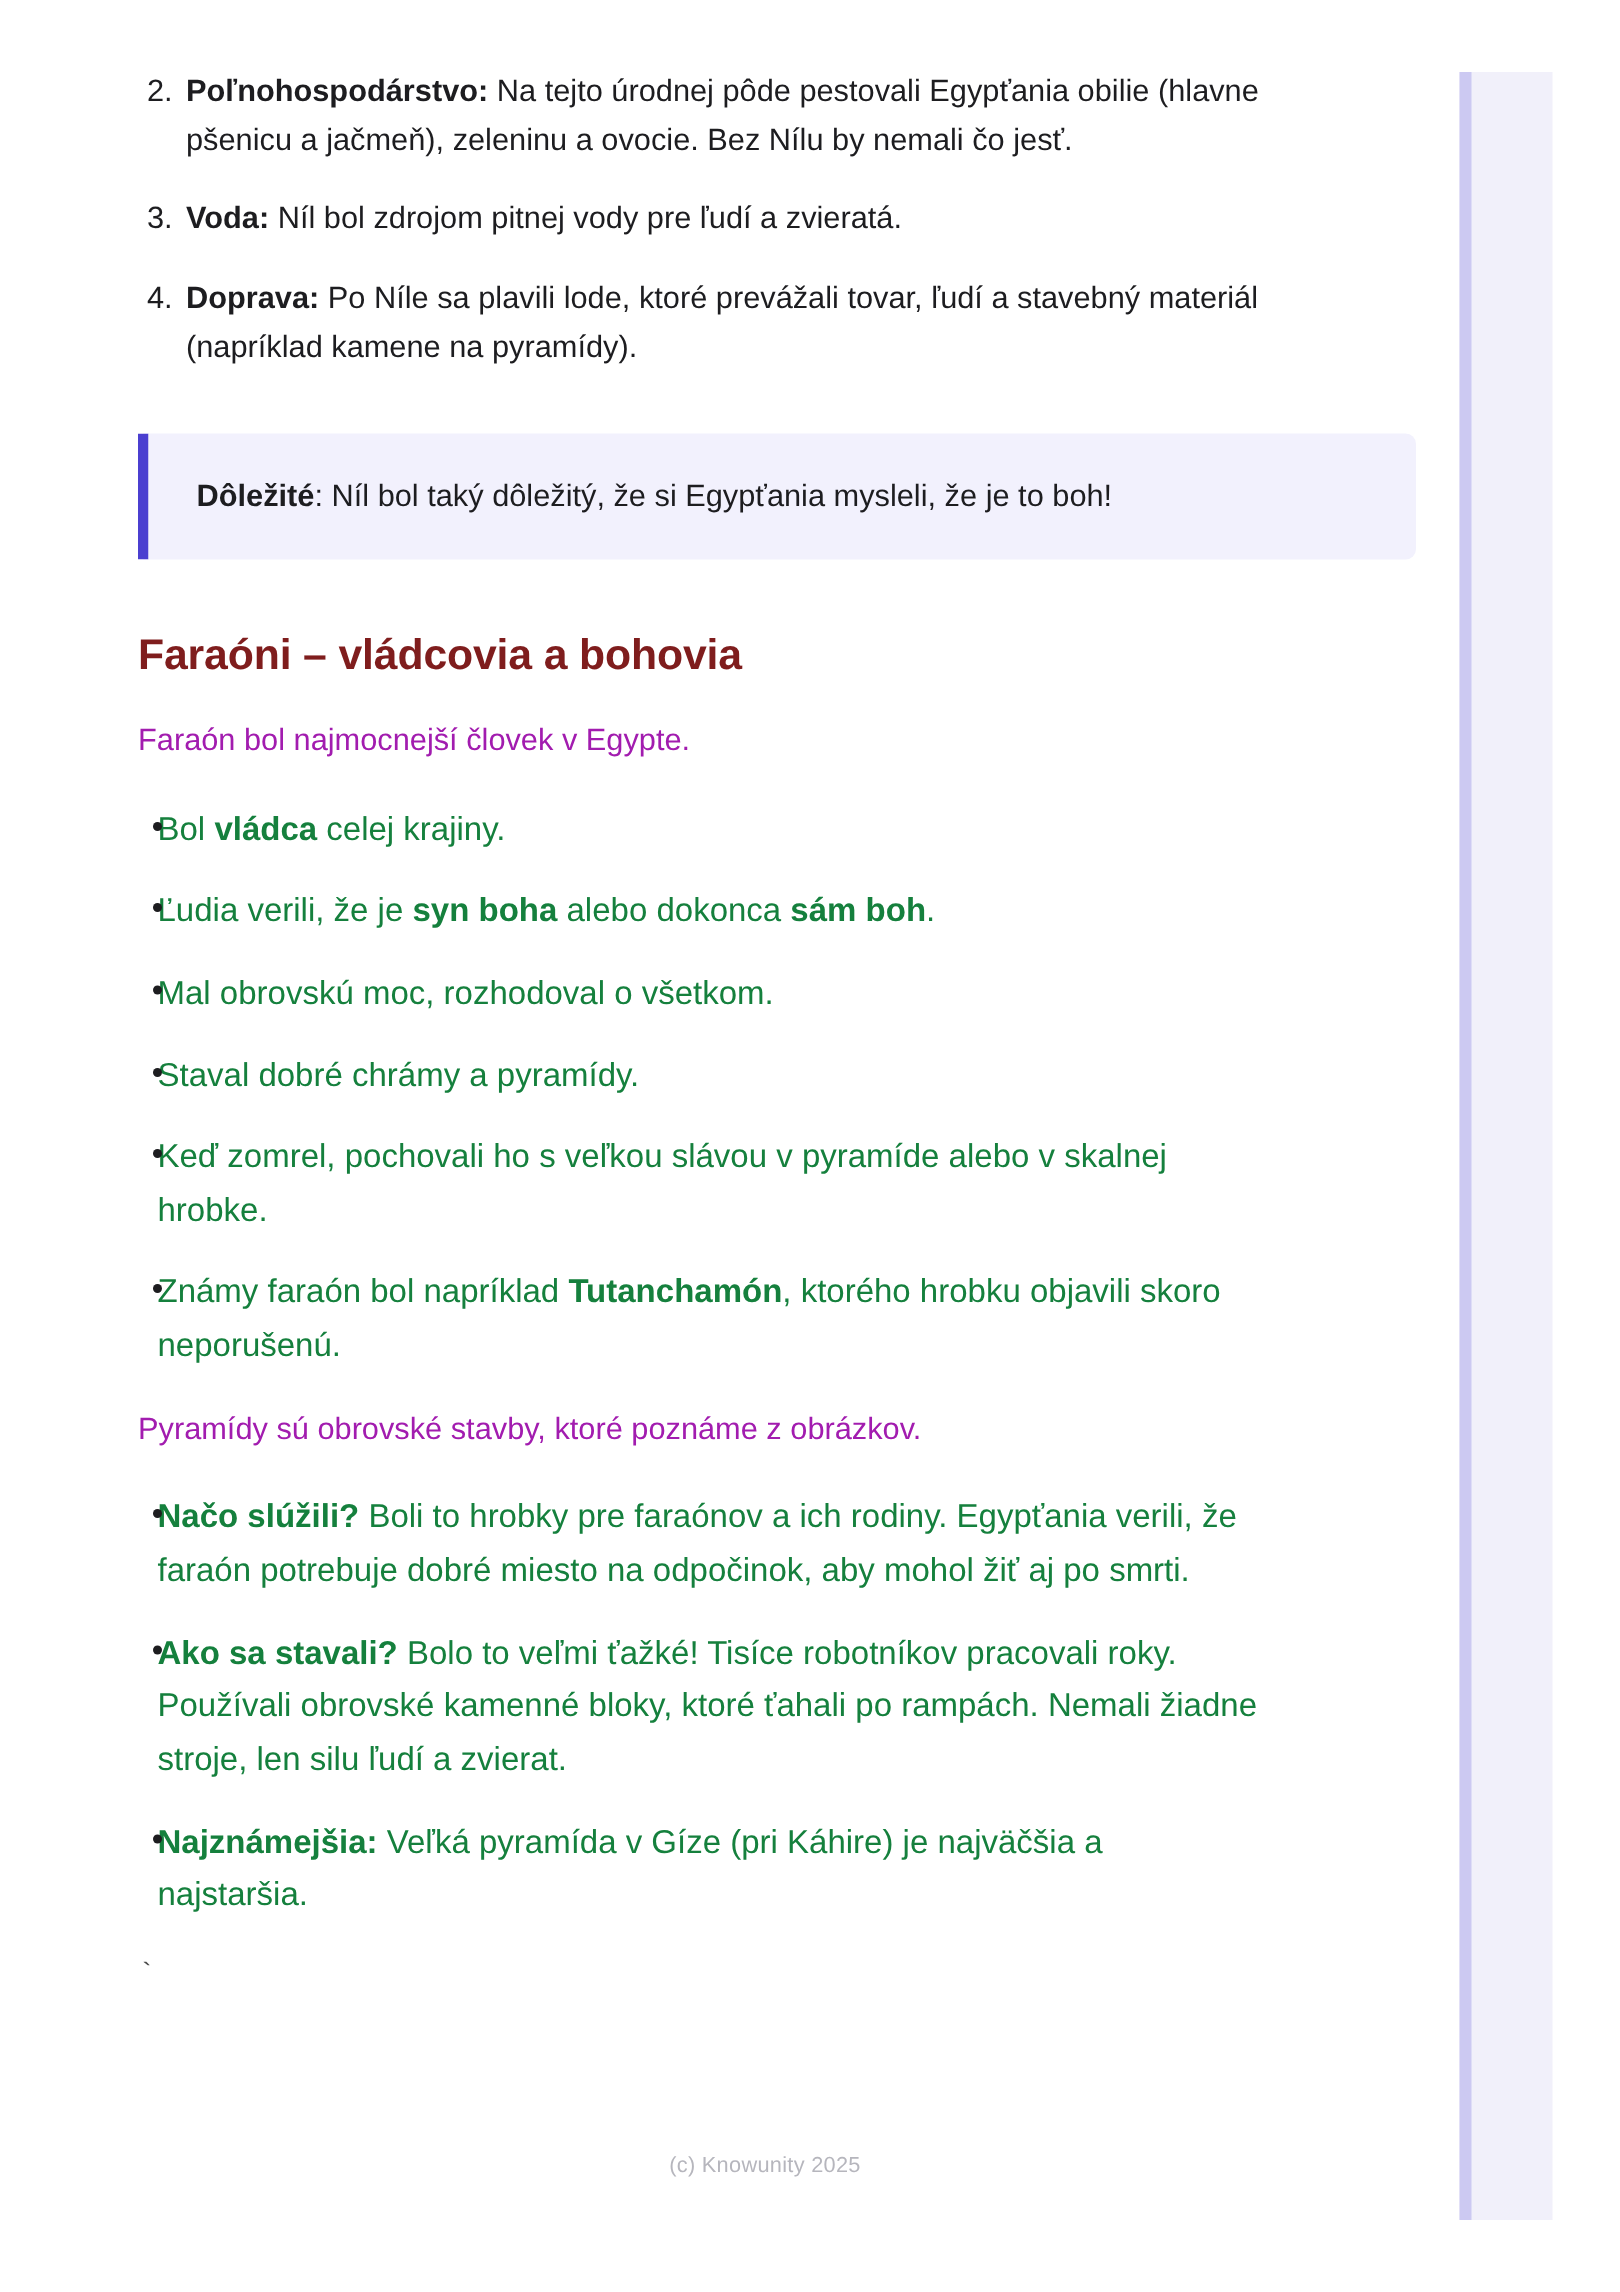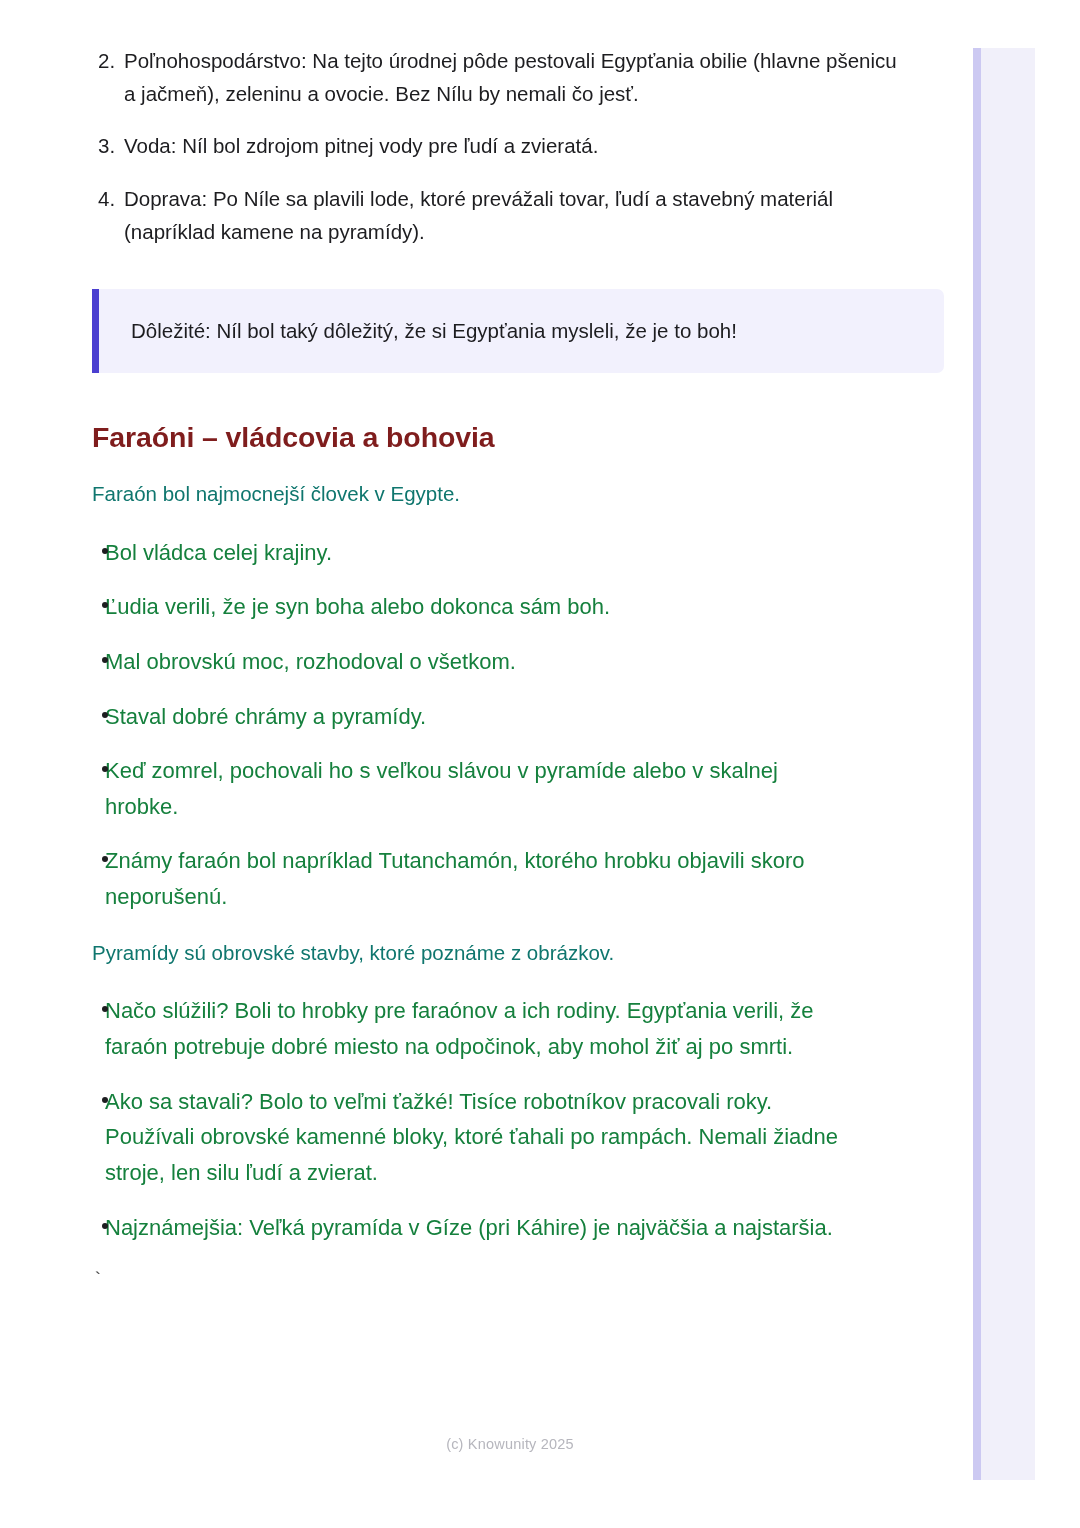--- a/index.html
+++ b/index.html
@@ -92,21 +92,21 @@
     font-weight: bold;
     line-height: 1.3;
     color: #7f1d1d;
     letter-spacing: -0.1px;
   }
 
   p.intro {
     margin: 22px 0 0 92px;
     font-size: 20.5px;
     line-height: 1.6;
-    color: #0f766e;
+    color: #a21caf;
     max-width: 760px;
   }
 
   
   ul.bullet-list {
     list-style: none;
     margin: 24px 0 0 0;
     padding: 0;
   }
   ul.bullet-list > li {
@@ -121,21 +121,21 @@
   ul.bullet-list > li .dot {
     position: absolute;
     left: 102px;
     top: 13px;
     width: 6px;
     height: 6px;
     border-radius: 50%;
     background: #1d1d20;
   }
 
-  b, strong { font-weight: normal; }
+  b, strong { font-weight: bold; }
 
   .tick-mark {
     margin: 26px 0 0 92px;
     font-size: 19px;
     line-height: 1;
     color: #4a4a4a;
     font-family: "Liberation Mono", monospace;
   }
 
   .footer {

